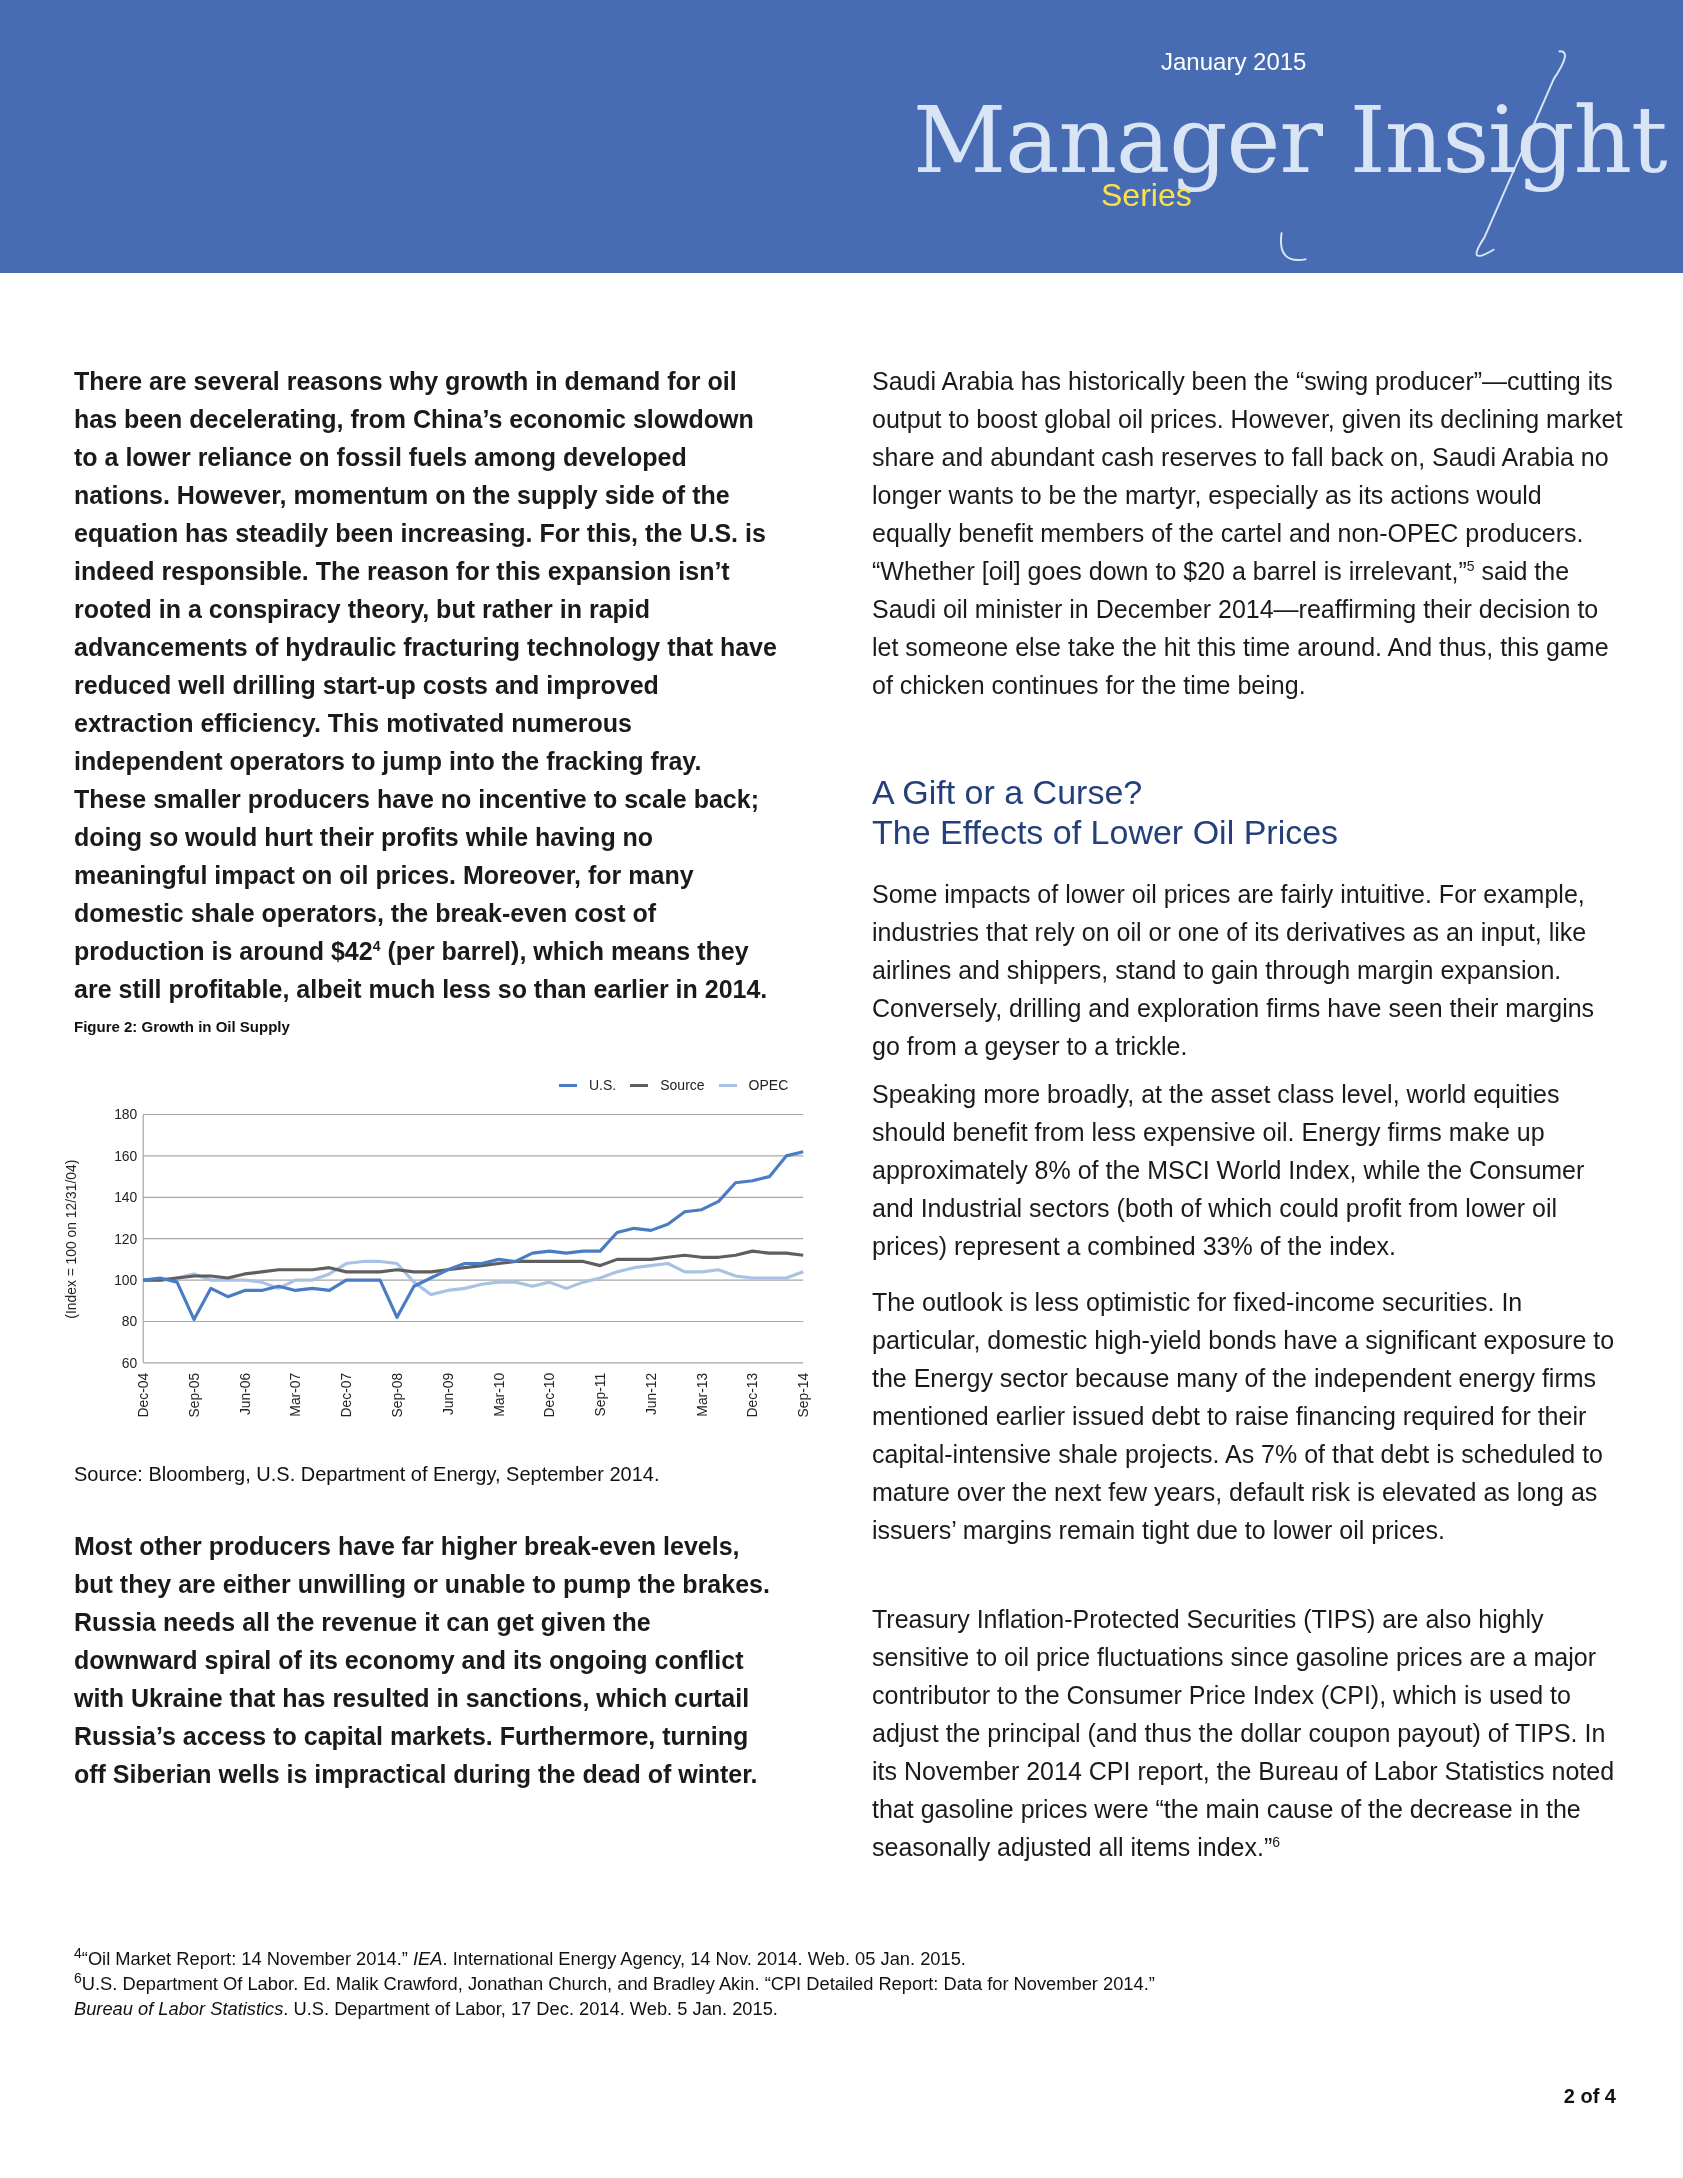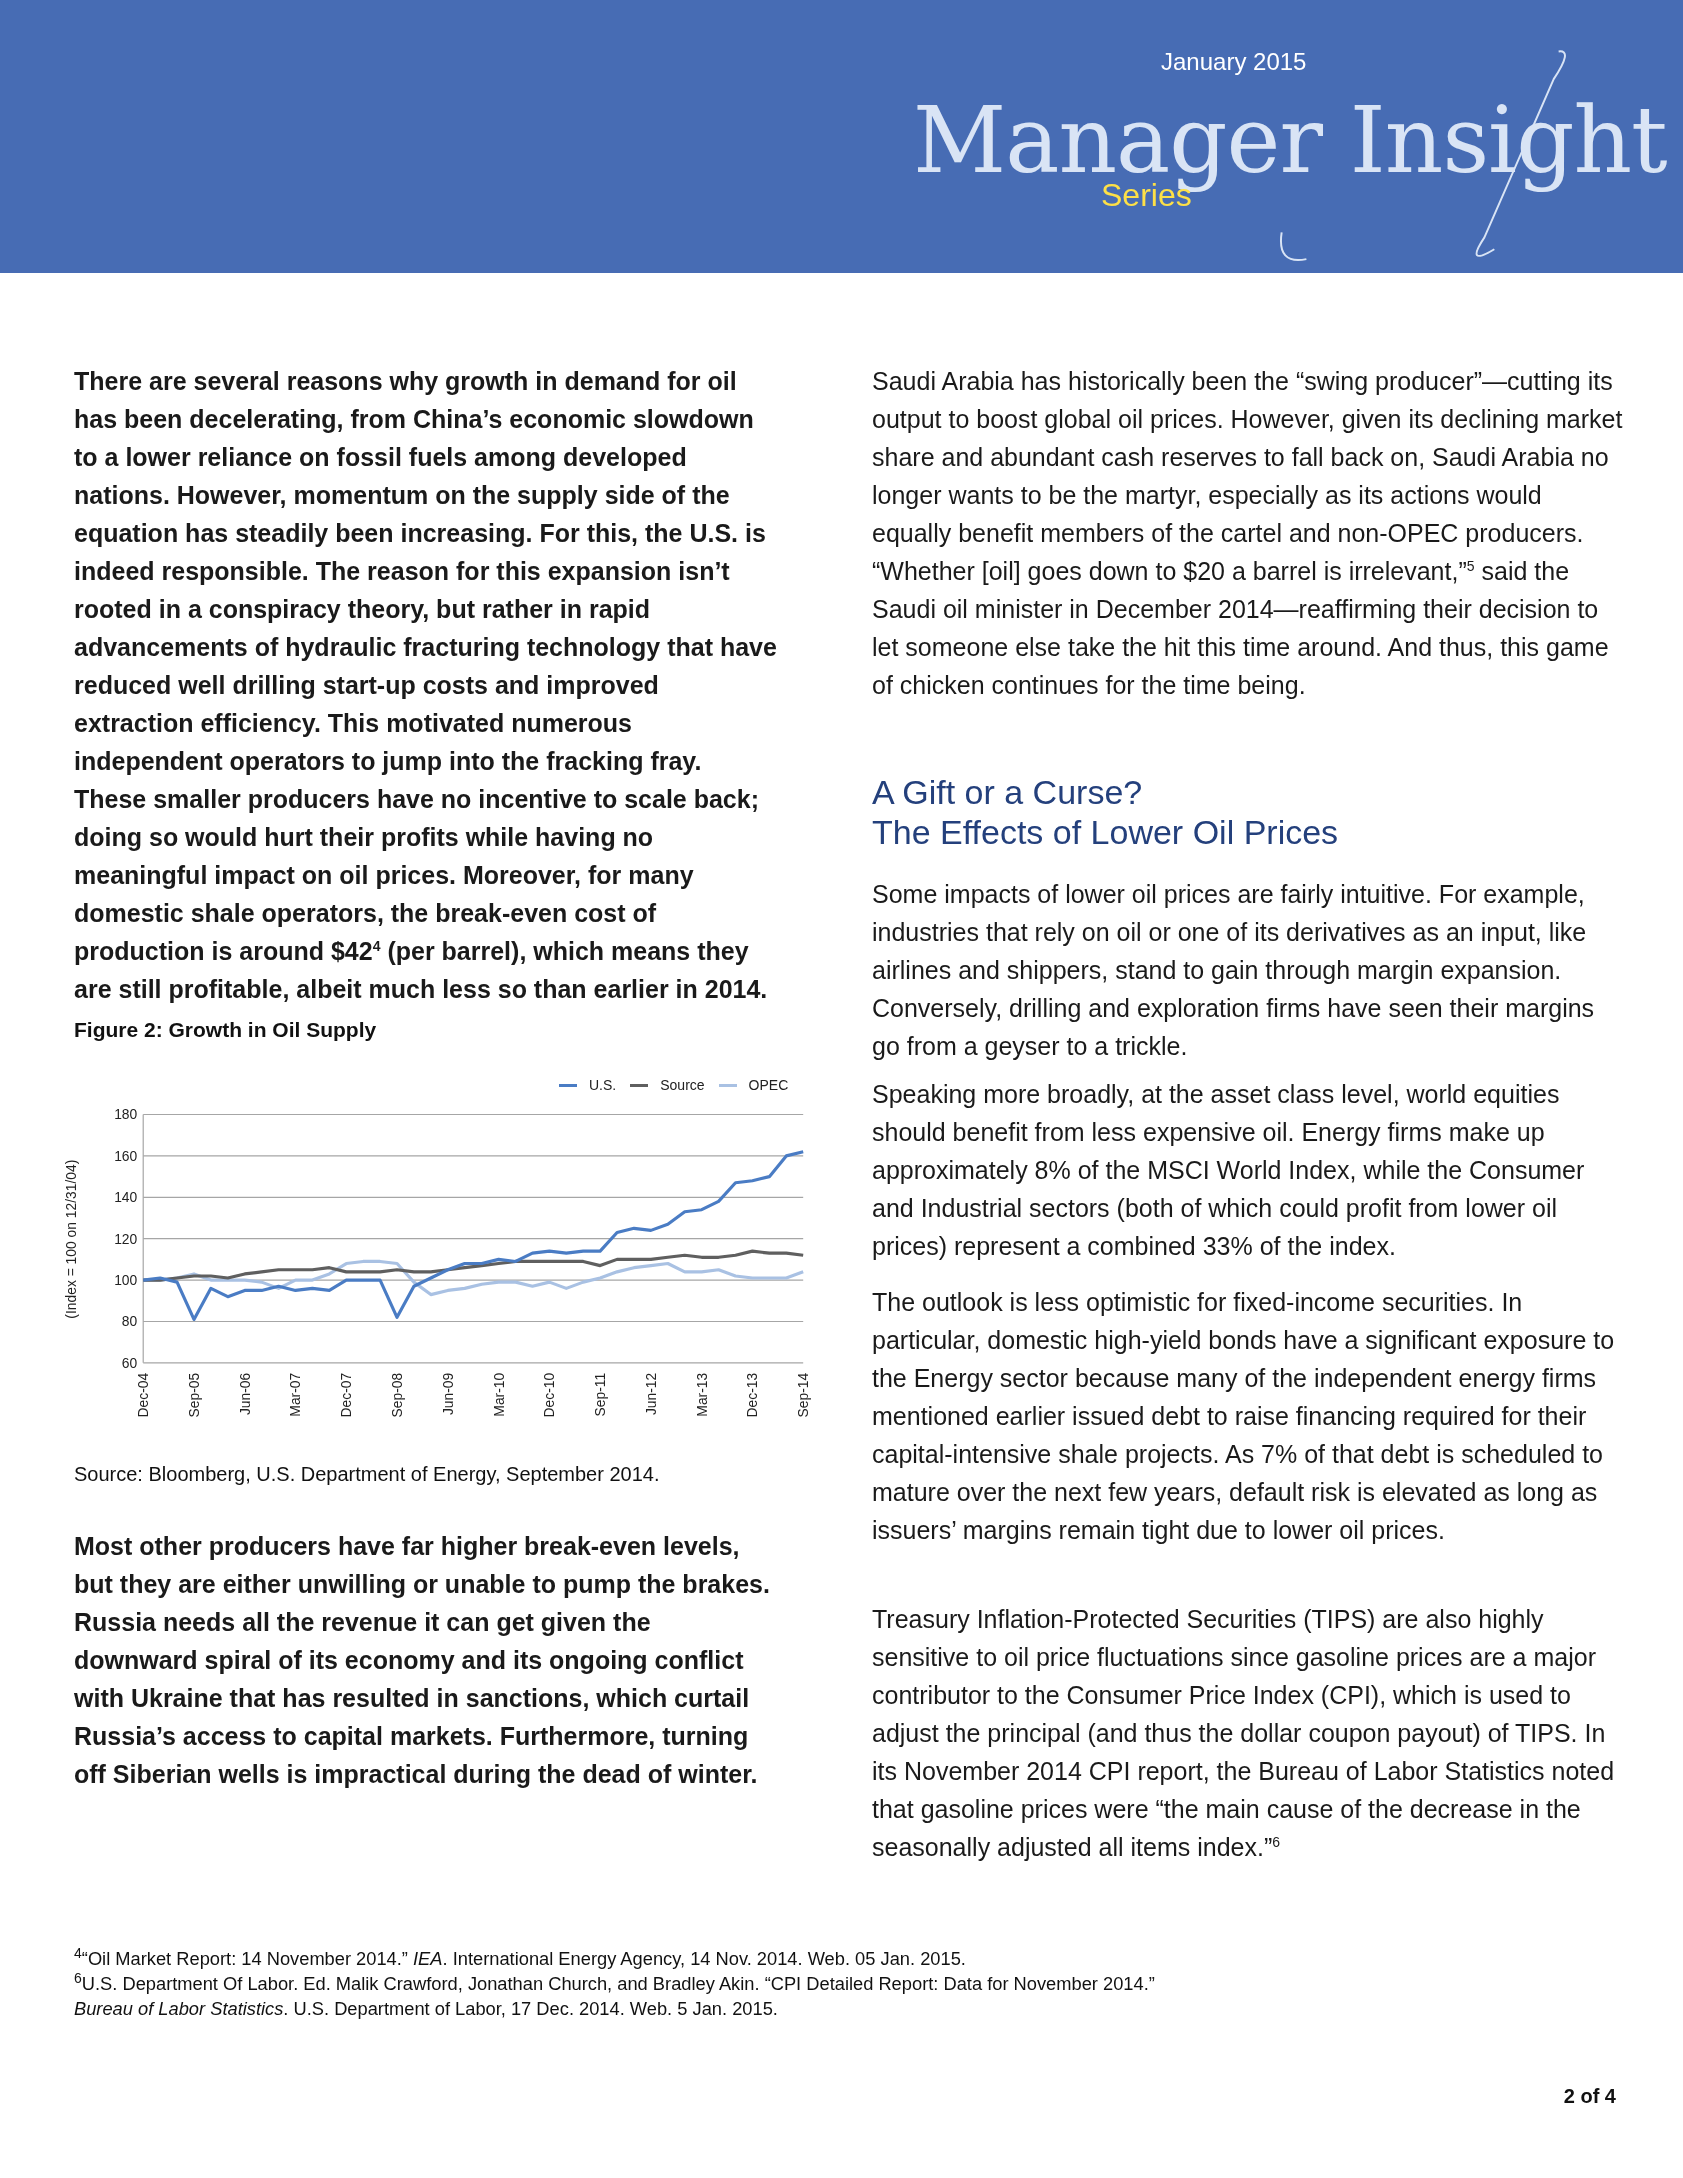--- a/index.html
+++ b/index.html
@@ -16,21 +16,21 @@
                    font-family: "DejaVu Serif", "Liberation Serif", serif; font-size: 91px;
                    letter-spacing: -1px; line-height: 99px; }
   .series-word { position: absolute; left: 1101px; top: 170px; color: #fde047; font-size: 32px; line-height: 51px; font-weight: normal; }
   .swash { position: absolute; left: 0; top: 0; width: 1683px; height: 273px; pointer-events: none; }
 
   .col { position: absolute; font-size: 25px; line-height: 38px; color: #1a1a1a; }
   .col p { margin: 0; }
   .col-left { left: 74px; width: 705px; font-weight: bold; }
   .col-right { left: 872px; width: 752px; }
   sup { font-size: 14px; line-height: 0; vertical-align: super; }
-  .fig-title { position: absolute; left: 74px; top: 1018px; font-weight: bold; font-size: 21px; }
+  .fig-title { position: absolute; left: 74px; top: 1018px; font-weight: bold; font-size: 15px; }
   .source { position: absolute; left: 74px; top: 1463px; font-size: 20px; }
   .section-title { position: absolute; left: 872px; top: 772px; color: #24407c; font-size: 34px; line-height: 40px; }
   .footnotes { position: absolute; left: 74px; top: 1946px; width: 1544px; font-size: 18.3px; line-height: 25px; }
   .footnotes p { margin: 0; }
   .page-num { position: absolute; right: 67px; top: 2085px; font-size: 20px; font-weight: bold; }
 
   .chart { position: absolute; left: 59px; top: 1069px; width: 772px; height: 376px; }
   .chart text { font-family: "Liberation Sans", "DejaVu Sans", sans-serif; }
   .legend { position: absolute; left: 559px; top: 1077px; font-size: 14px; color: #222; display: flex; gap: 14px; }
   .legend-item { display: flex; align-items: center; gap: 12px; }

